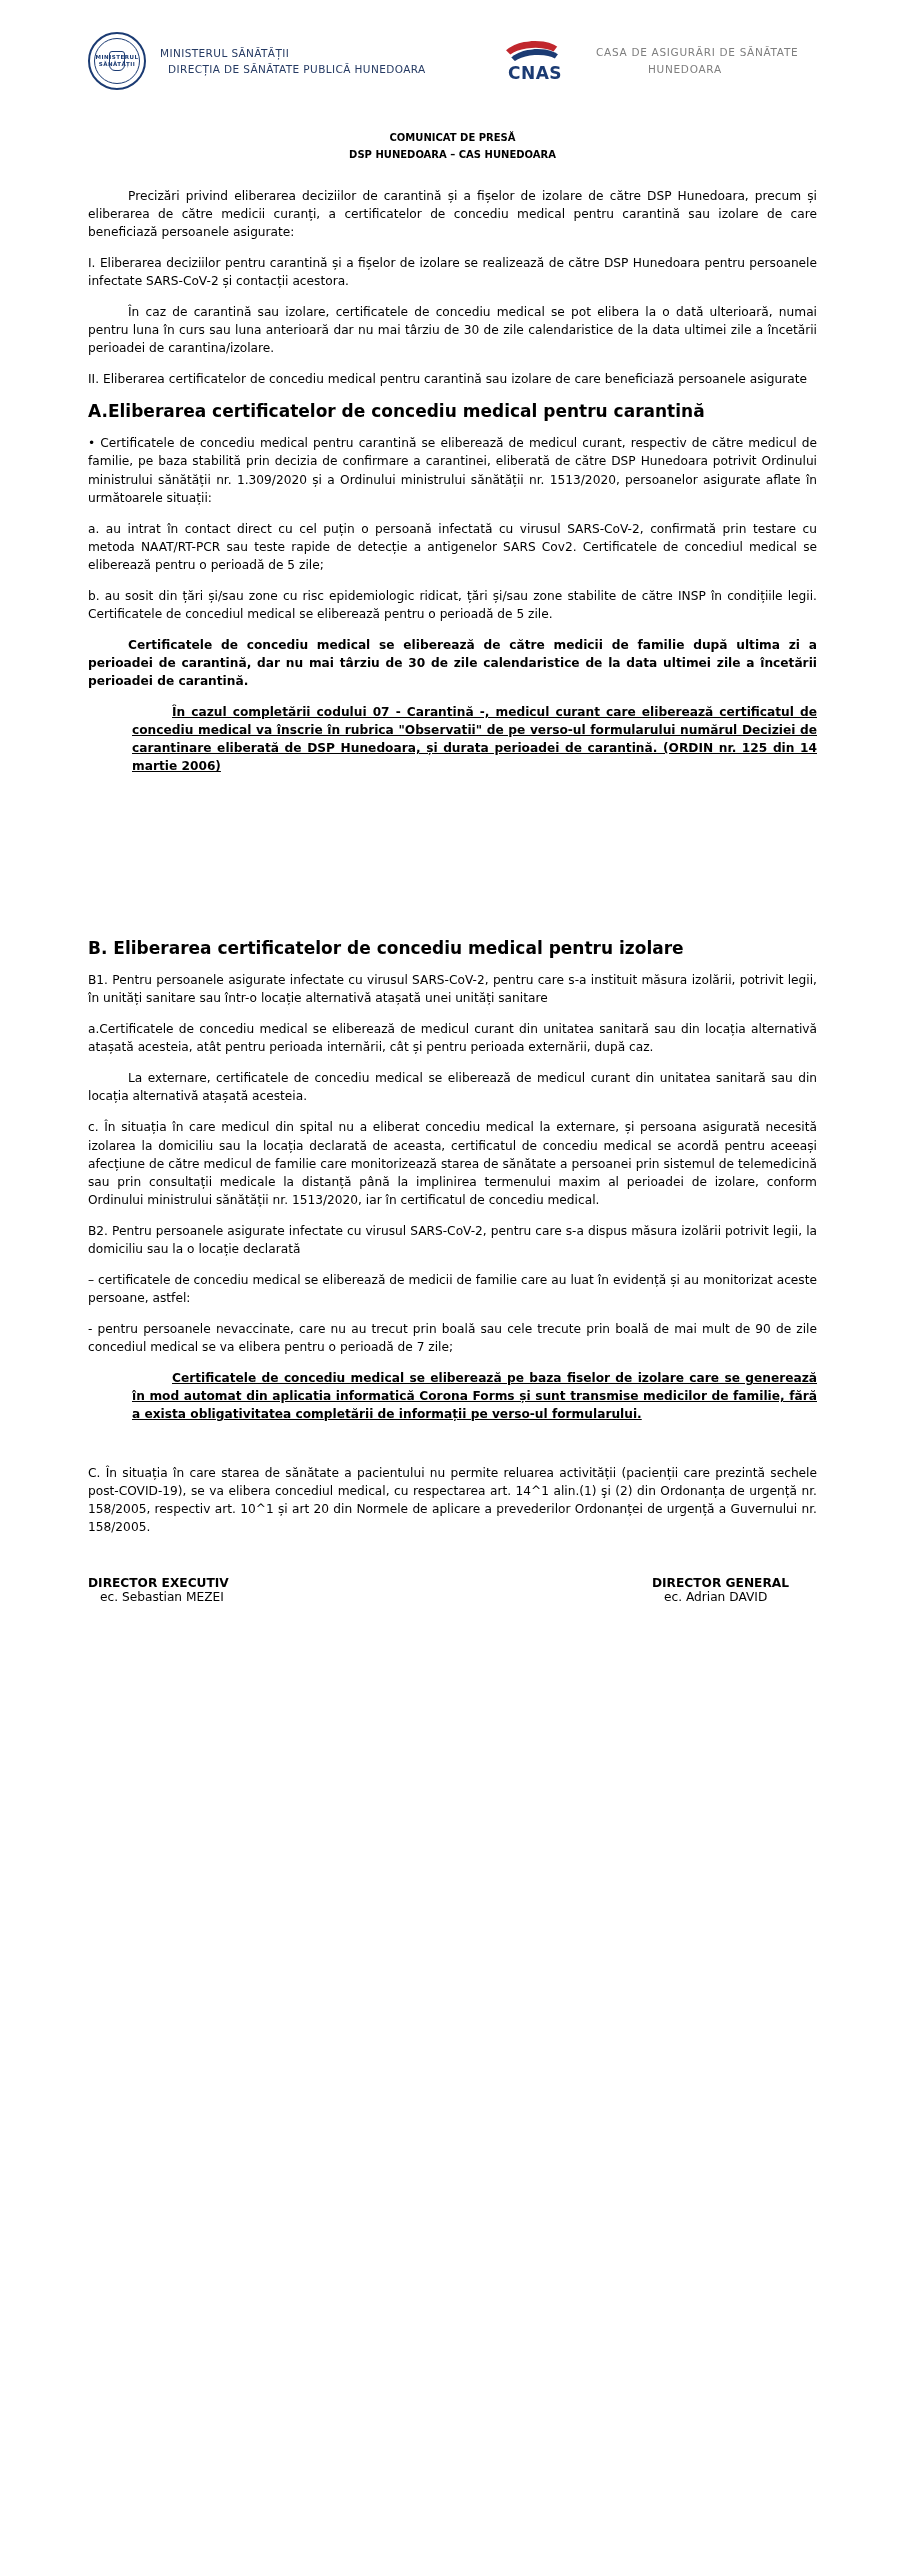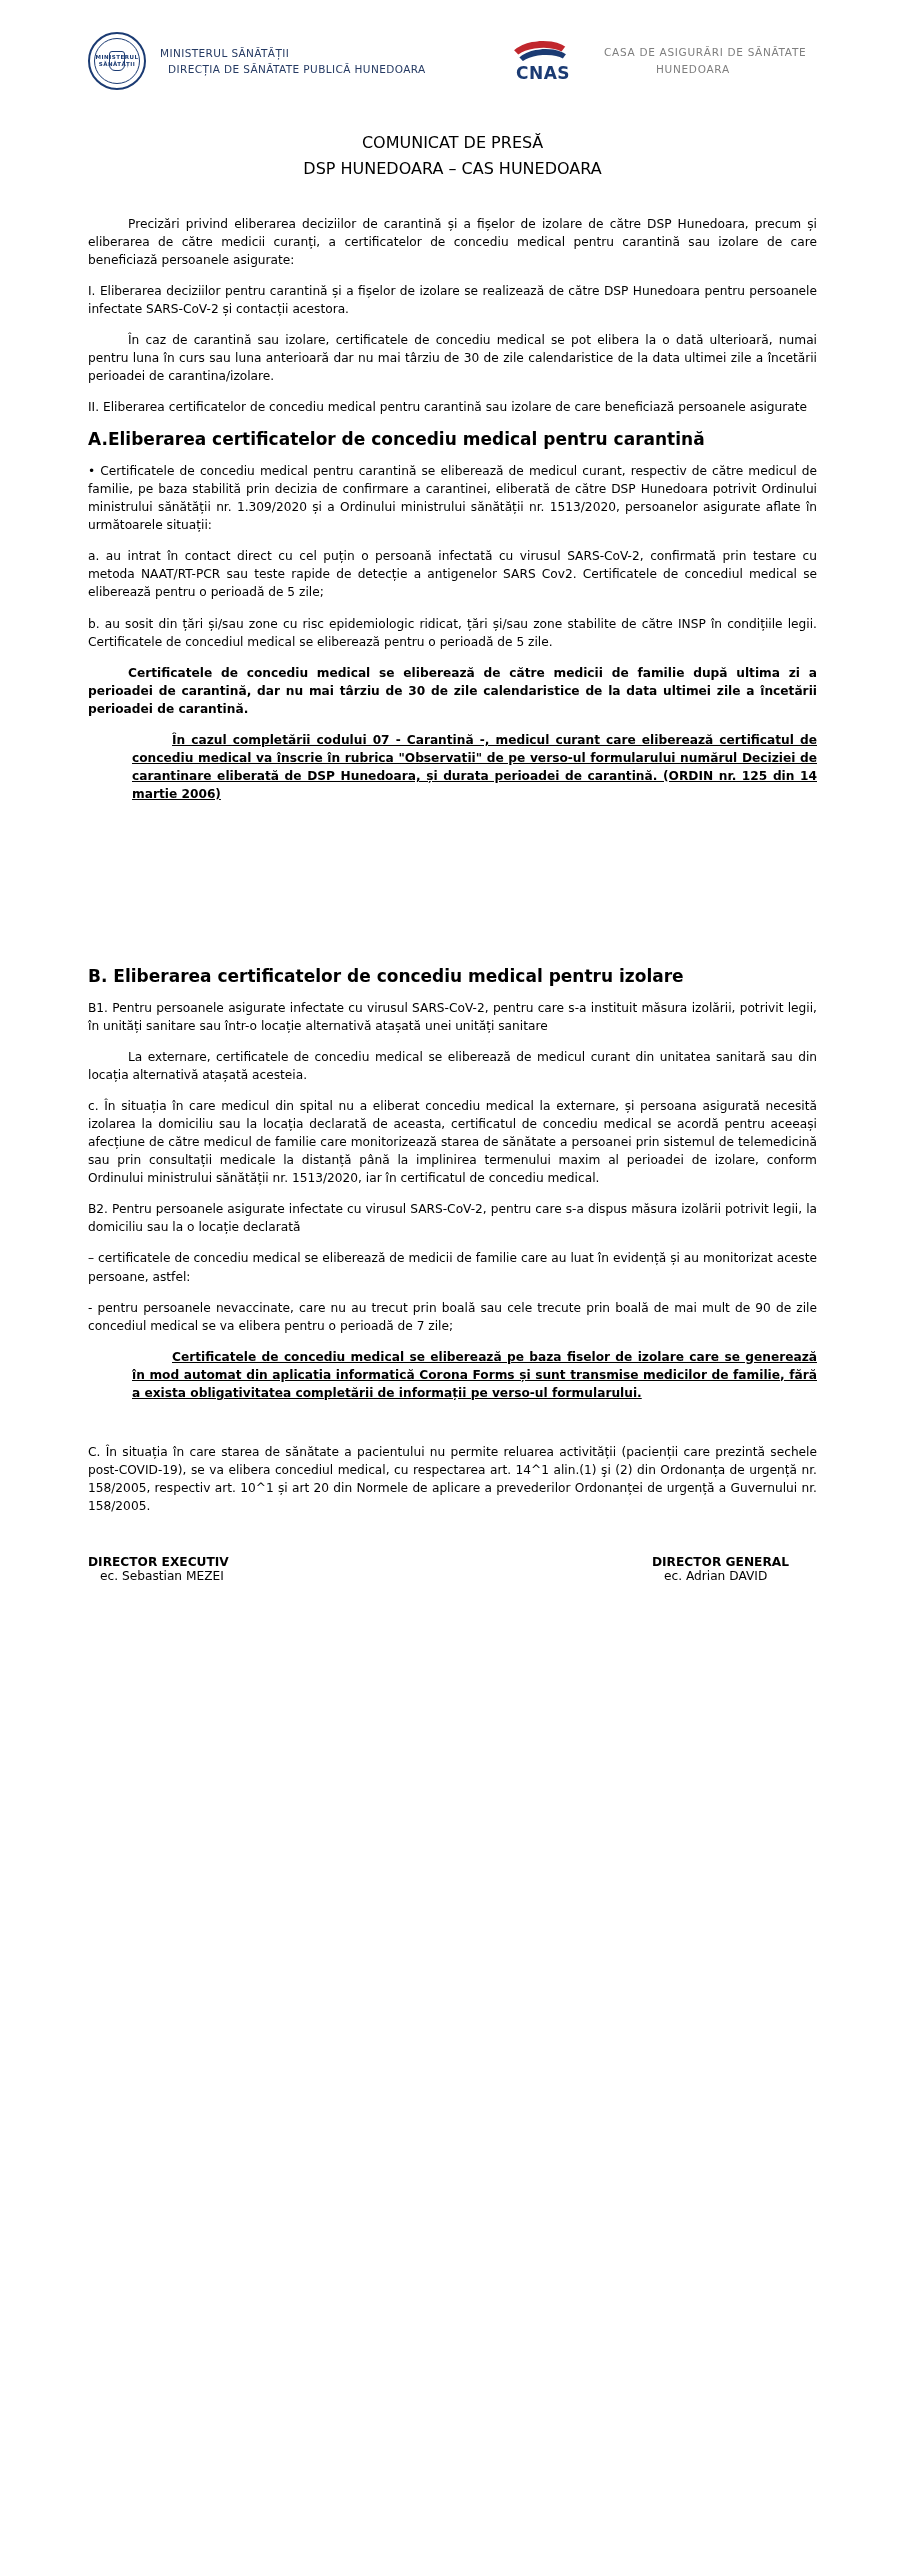--- a/index.html
+++ b/index.html
@@ -19,21 +19,21 @@
     width: 905px;
     min-height: 2560px;
     padding: 26px 88px 40px 88px;
   }
 
   
   .header {
     display: flex;
     align-items: center;
     justify-content: flex-start;
-    gap: 16px;
+    gap: 8px;
     margin-bottom: 34px;
     height: 70px;
   }
   .hdr-left {
     display: flex;
     align-items: center;
     gap: 14px;
     width: 400px;
   }
   .seal {
@@ -135,24 +135,24 @@
     font-size: 10.5px;
     color: #7e7e7e;
     line-height: 1.6;
     letter-spacing: 0.7px;
   }
   .cnas-lines .l2 { padding-left: 52px; }
 
   
   .doc-title {
     text-align: center;
-    font-weight: normal;
-    font-size: 16px;
+    font-weight: bold;
+    font-size: 10px;
     line-height: 1.65;
-    margin-bottom: 32px;
+    margin-bottom: 24px;
   }
 
   
   p.body {
     font-size: 12.2px;
     line-height: 1.48;
     text-align: justify;
     margin: 0 0 13px 0;
   }
   p.indent { text-indent: 40px; }
@@ -225,20 +225,21 @@
   <p class="body">• Certificatele de concediu medical pentru carantină se eliberează de medicul curant, respectiv de către medicul de familie, pe baza stabilită prin decizia de confirmare a carantinei, eliberată de către DSP Hunedoara potrivit Ordinului ministrului sănătății nr. 1.309/2020 și a Ordinului ministrului sănătății nr. 1513/2020, persoanelor asigurate aflate în următoarele situații:</p>
   <p class="body">a. au intrat în contact direct cu cel puțin o persoană infectată cu virusul SARS-CoV-2, confirmată prin testare cu metoda NAAT/RT-PCR sau teste rapide de detecție a antigenelor SARS Cov2. Certificatele de concediul medical se eliberează pentru o perioadă de 5 zile;</p>
   <p class="body">b. au sosit din țări și/sau zone cu risc epidemiologic ridicat, țări și/sau zone stabilite de către INSP în condițiile legii. Certificatele de concediul medical se eliberează pentru o perioadă de 5 zile.</p>
   <p class="body bold indent">Certificatele de concediu medical se eliberează de către medicii de familie după ultima zi a perioadei de carantină, dar nu mai târziu de 30 de zile calendaristice de la data ultimei zile a încetării perioadei de carantină.</p>
   <p class="body bold-underline">În cazul completării codului 07 - Carantină -, medicul curant care eliberează certificatul de concediu medical va înscrie în rubrica "Observatii" de pe verso-ul formularului numărul Deciziei de carantinare eliberată de DSP Hunedoara, și durata perioadei de carantină. (ORDIN nr. 125 din 14 martie 2006)</p>
 
   <div class="gap-large"></div>
 
   <p class="sec-head">B. Eliberarea certificatelor de concediu medical pentru izolare</p>
   <p class="body">B1. Pentru persoanele asigurate infectate cu virusul SARS-CoV-2, pentru care s-a instituit măsura izolării, potrivit legii, în unități sanitare sau într-o locație alternativă atașată unei unități sanitare</p>
+  <p class="body">a.Certificatele de concediu medical se eliberează de medicul curant din unitatea sanitară sau din locația alternativă atașată acesteia, atât pentru perioada internării, cât și pentru perioada externării, după caz.</p>
   <p class="body indent">La externare, certificatele de concediu medical se eliberează de medicul curant din unitatea sanitară sau din locația alternativă atașată acesteia.</p>
   <p class="body">c. În situația în care medicul din spital nu a eliberat concediu medical la externare, și persoana asigurată necesită izolarea la domiciliu sau la locația declarată de aceasta, certificatul de concediu medical se acordă pentru aceeași afecțiune de către medicul de familie care monitorizează starea de sănătate a persoanei prin sistemul de telemedicină sau prin consultații medicale la distanță până la implinirea termenului maxim al perioadei de izolare, conform Ordinului ministrului sănătății nr. 1513/2020, iar în certificatul de concediu medical.</p>
   <p class="body">B2. Pentru persoanele asigurate infectate cu virusul SARS-CoV-2, pentru care s-a dispus măsura izolării potrivit legii, la domiciliu sau la o locație declarată</p>
   <p class="body">– certificatele de concediu medical se eliberează de medicii de familie care au luat în evidență și au monitorizat aceste persoane, astfel:</p>
   <p class="body">- pentru persoanele nevaccinate, care nu au trecut prin boală sau cele trecute prin boală de mai mult de 90 de zile concediul medical se va elibera pentru o perioadă de 7 zile;</p>
   <p class="body bold-underline">Certificatele de concediu medical se eliberează pe baza fiselor de izolare care se generează în mod automat din aplicatia informatică Corona Forms și sunt transmise medicilor de familie, fără a exista obligativitatea completării de informații pe verso-ul formularului.</p>
 
   <div class="gap-mid"></div>
 
   <p class="body">C. În situația în care starea de sănătate a pacientului nu permite reluarea activității (pacienții care prezintă sechele post-COVID-19), se va elibera concediul medical, cu respectarea art. 14^1 alin.(1) şi (2) din Ordonanța de urgență nr. 158/2005, respectiv art. 10^1 și art 20 din Normele de aplicare a prevederilor Ordonanței de urgență a Guvernului nr. 158/2005.</p>

